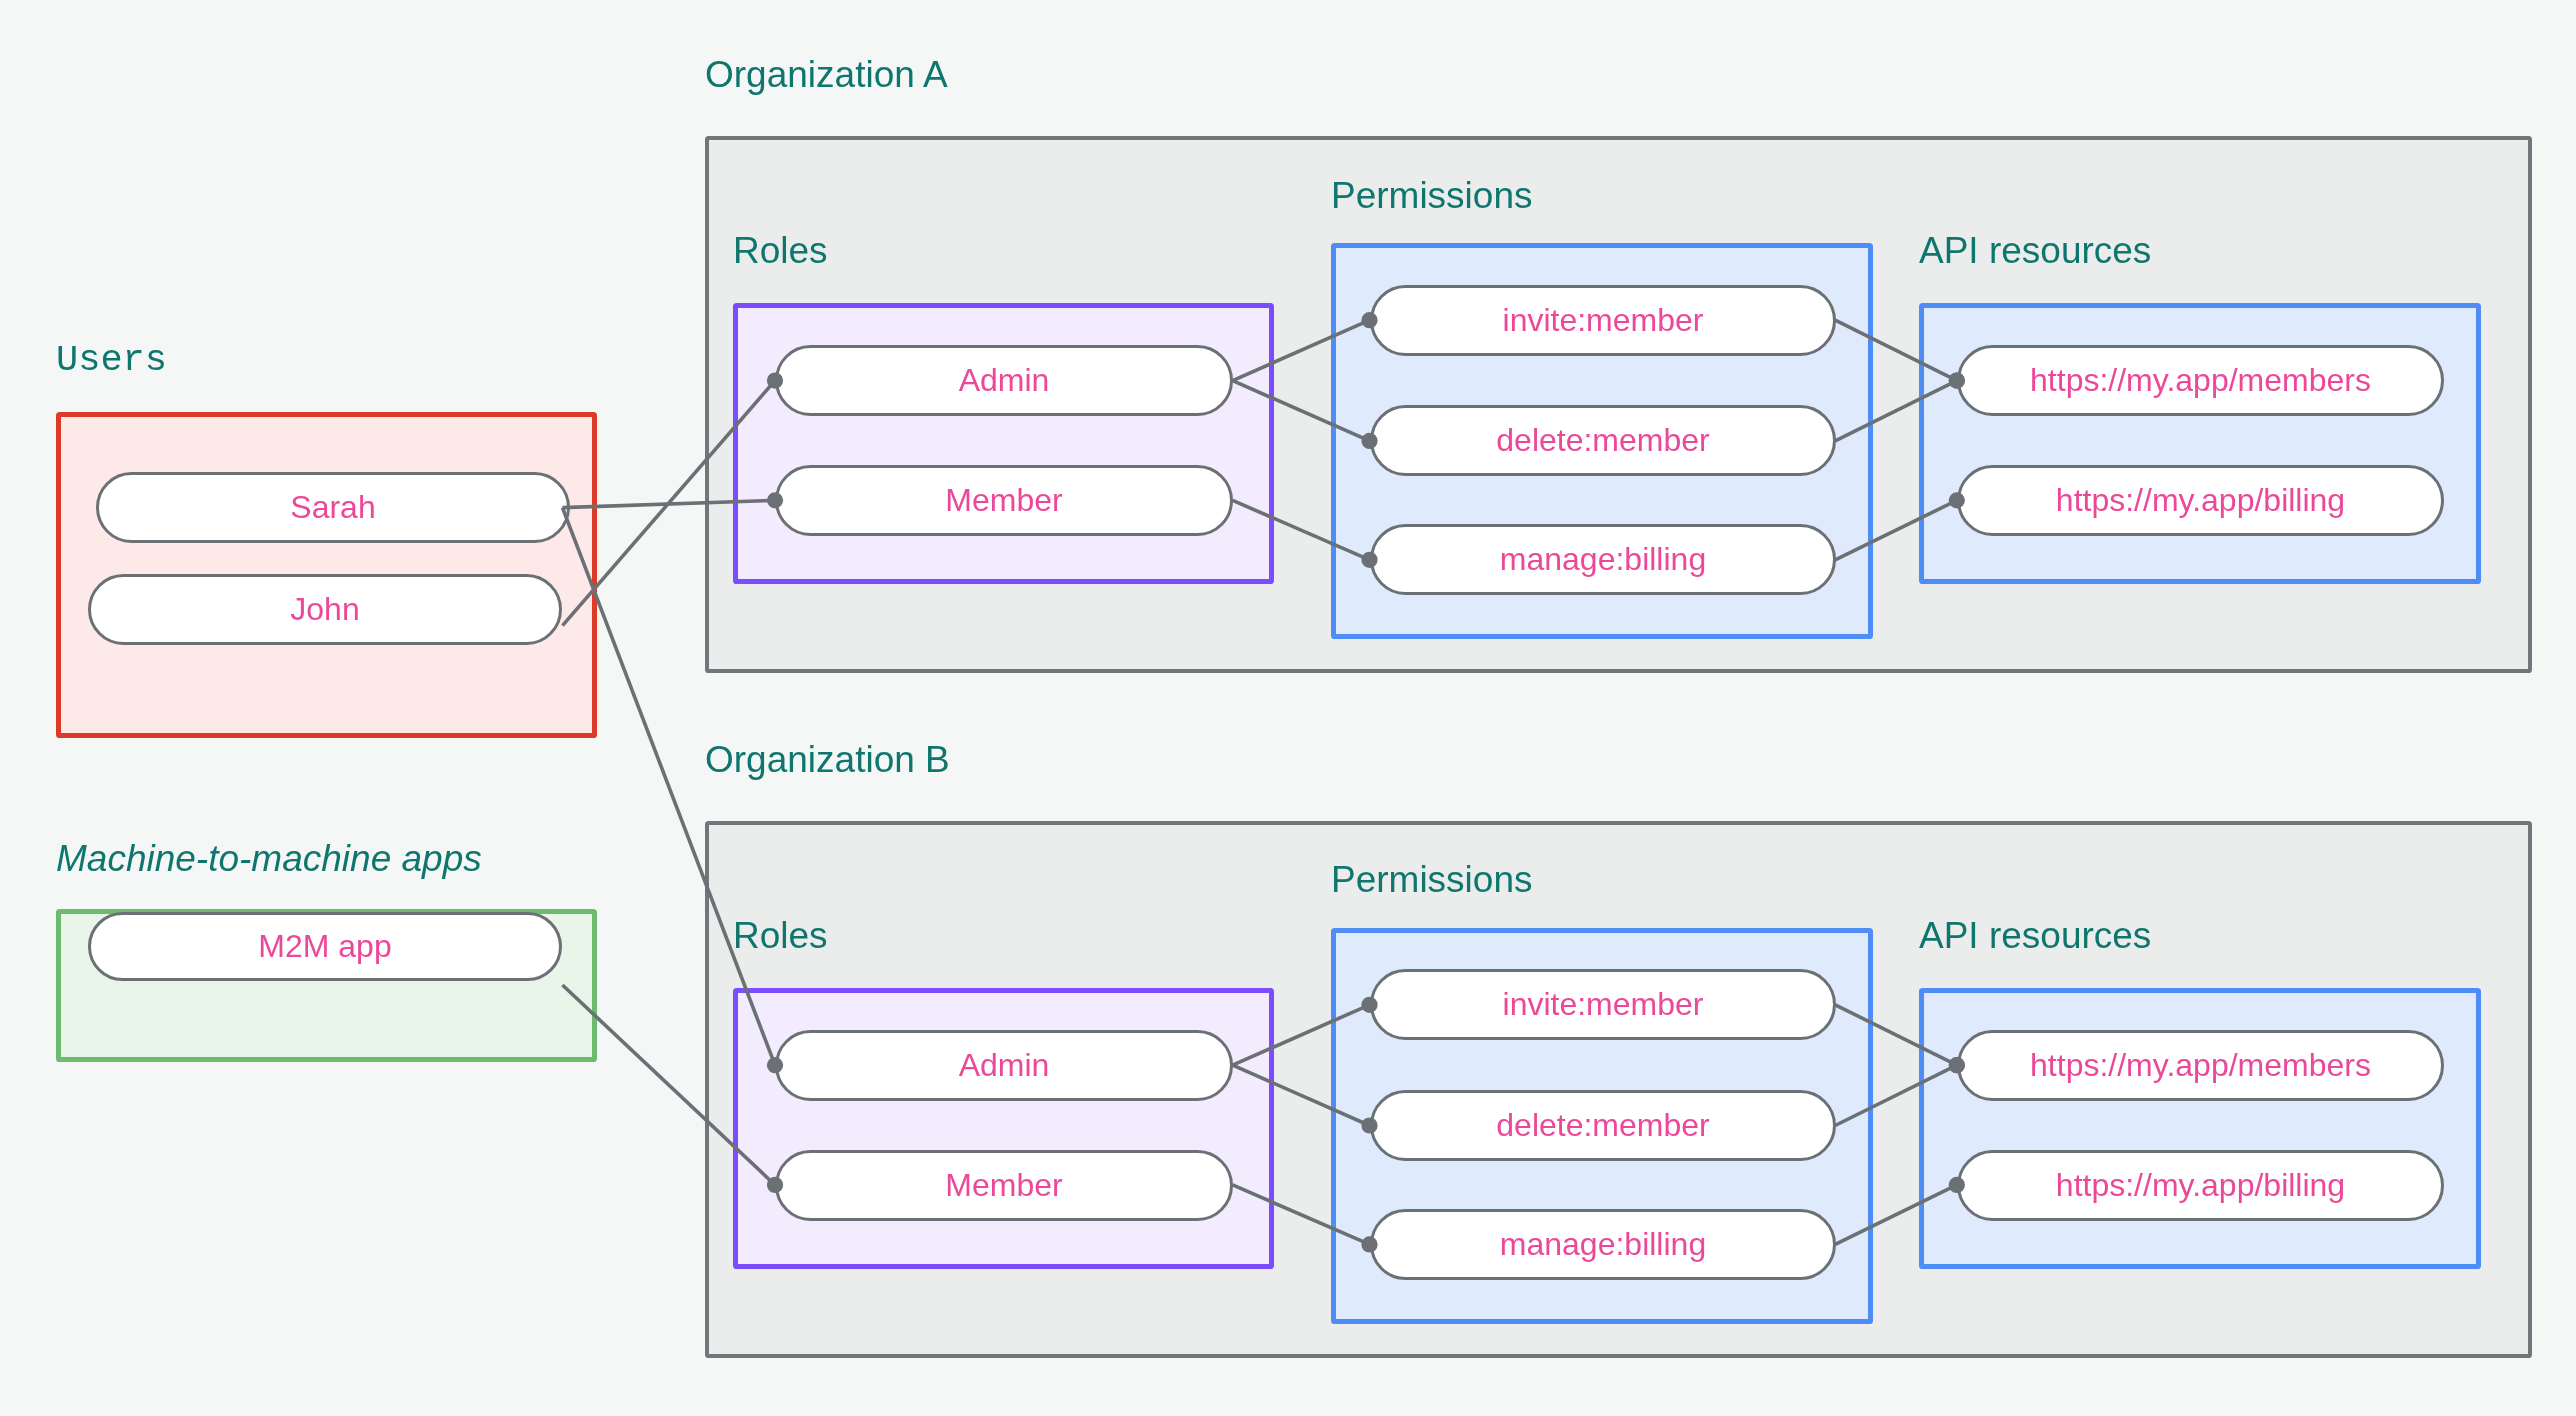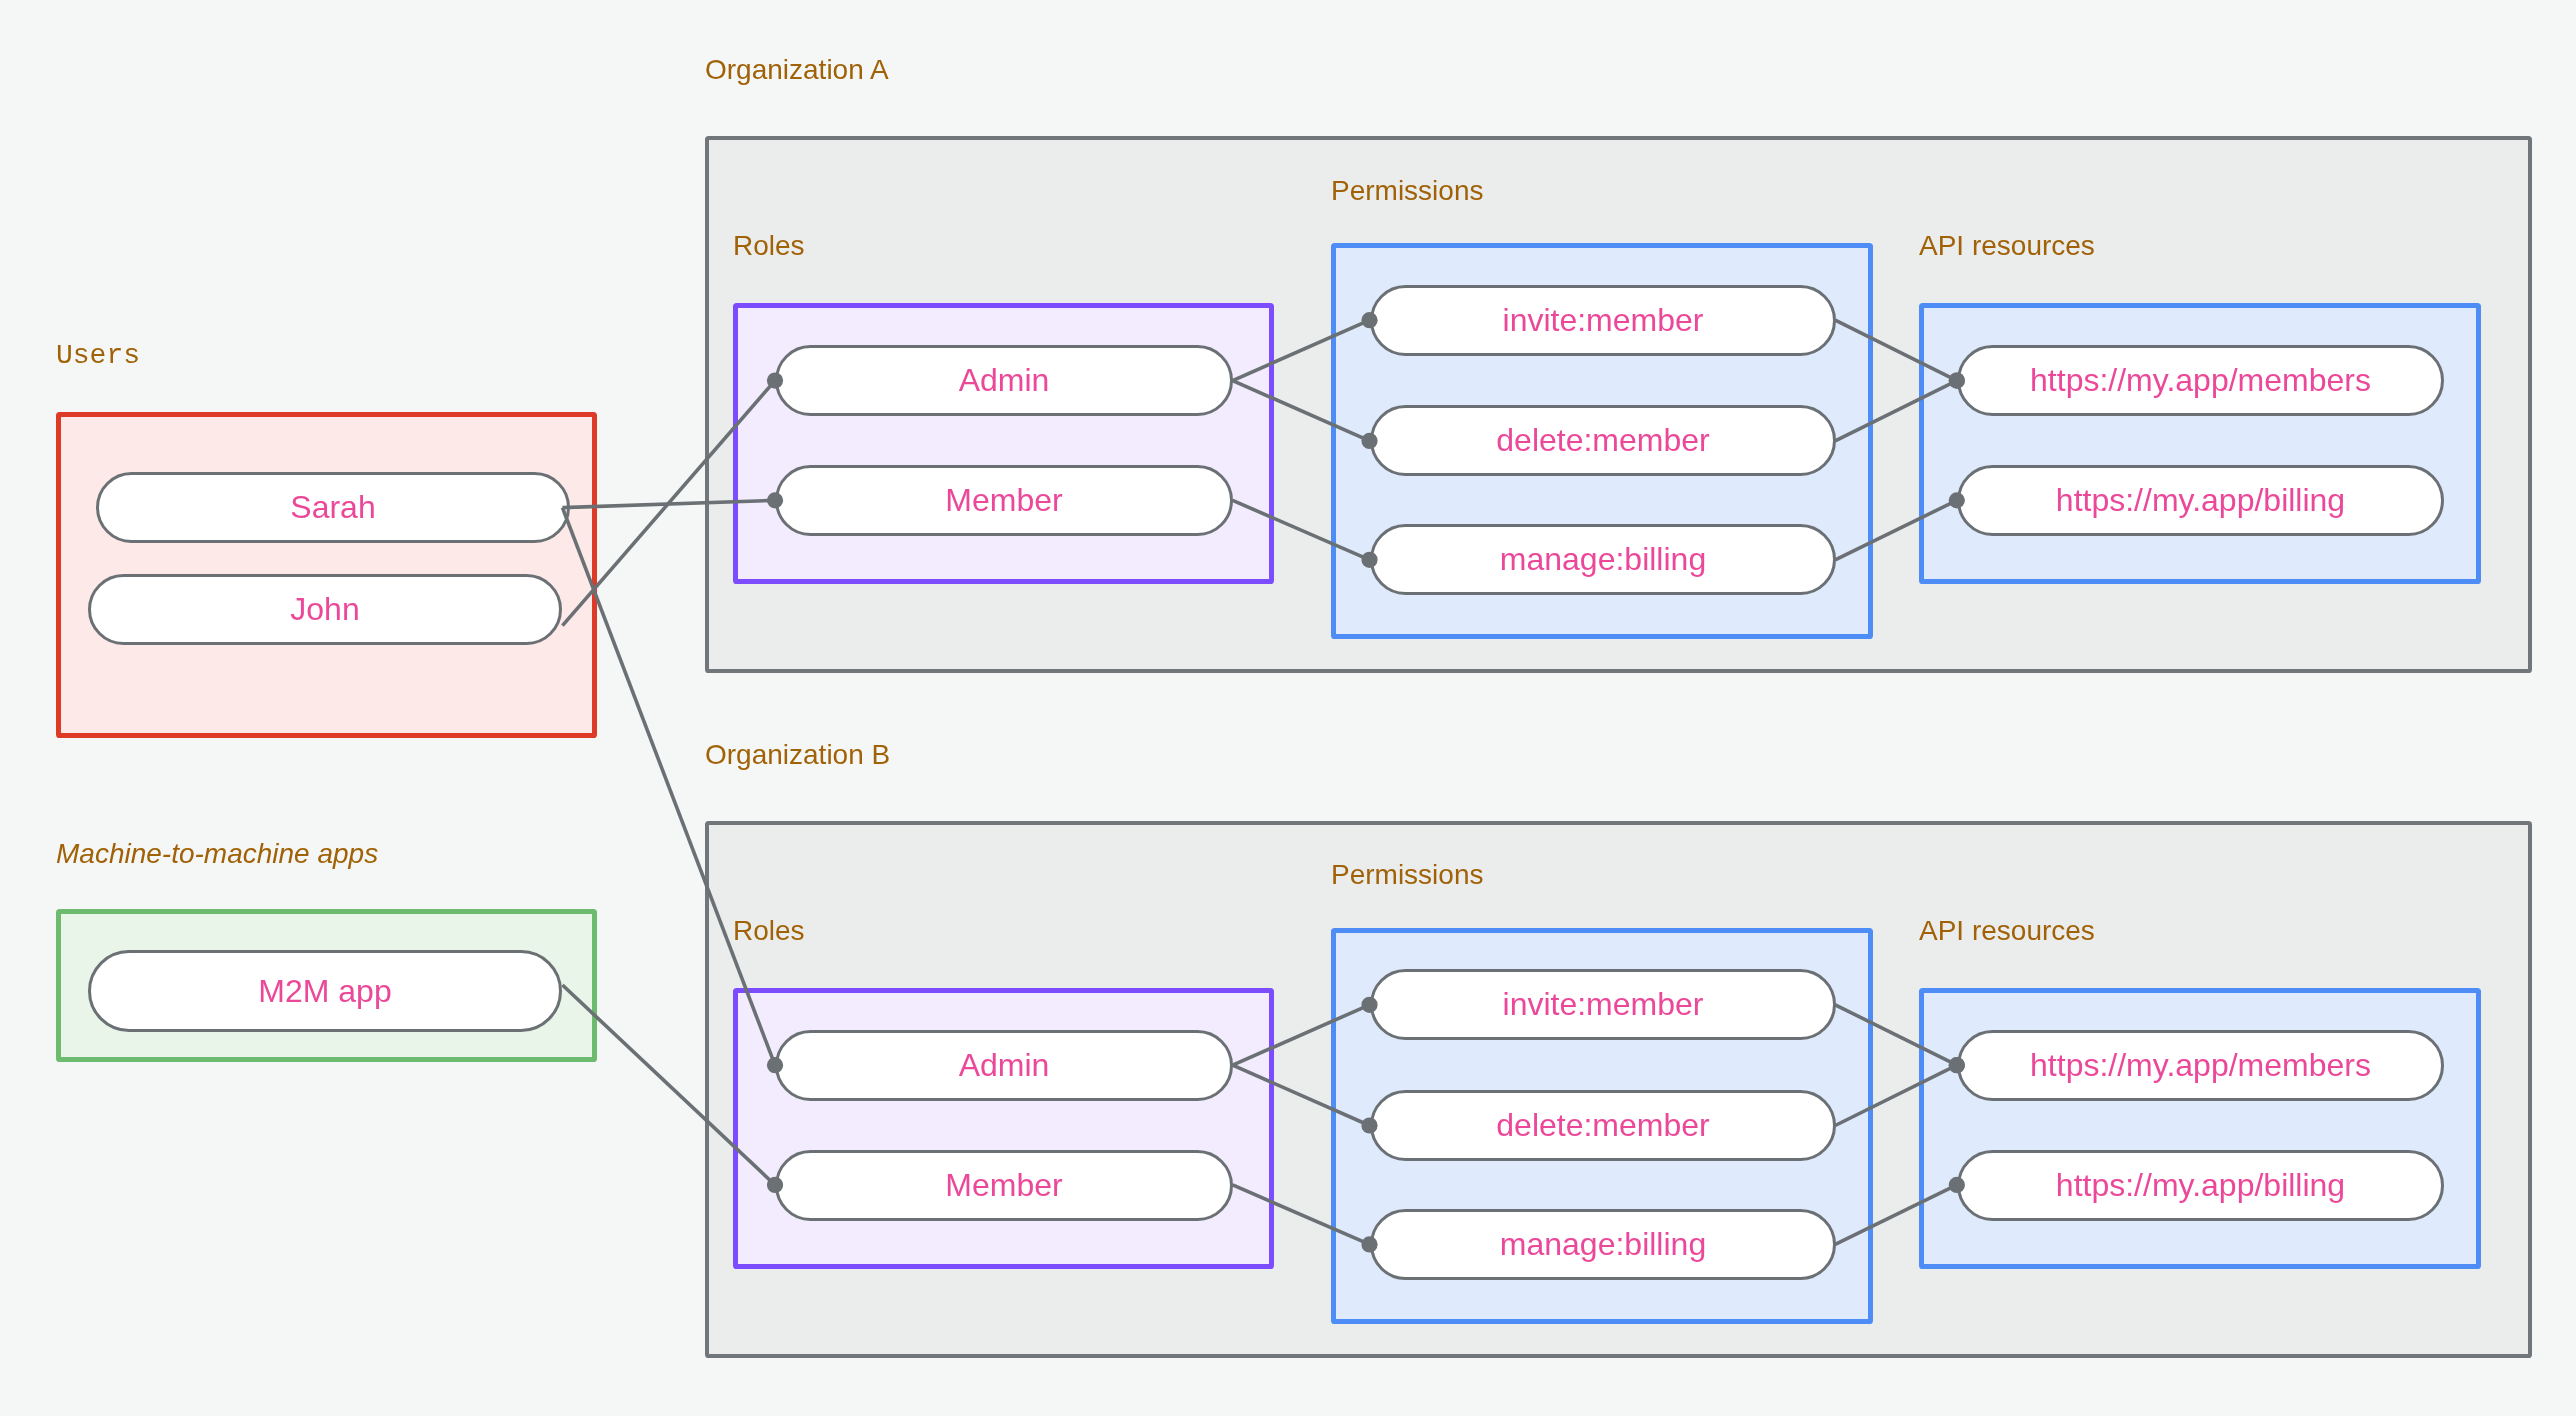--- a/index.html
+++ b/index.html
@@ -20,22 +20,22 @@
   #edge-layer {
     position: absolute;
     left: 0; top: 0;
     width: 2576px;
     height: 1416px;
     pointer-events: none;
     z-index: 5;
   }
   .group-label {
     position: absolute;
-    font-size: 28px;
-    color: #a16207;
+    font-size: 37px;
+    color: #0f766e;
     line-height: 1;
     white-space: nowrap;
     z-index: 3;
   }
   .container-box {
     position: absolute;
     box-sizing: border-box;
     z-index: 1;
   }
   .org-box {
@@ -136,21 +136,21 @@
 
   <div class="group-label" style="left:56px; top:342px;font-family:Liberation Mono, monospace;">Users</div>
   <div class="container-box users-box" style="left:56px; top:412px; width:541px; height:326px;"></div>
 
   <div class="node" id="n-sarah" style="left:96px; top:472px; width:474px; height:71px;">Sarah</div>
   <div class="node" id="n-john" style="left:88px; top:574px; width:474px; height:71px;">John</div>
 
   <div class="group-label" style="left:56px; top:840px;font-style:italic;">Machine-to-machine apps</div>
   <div class="container-box m2m-box" style="left:56px; top:909px; width:541px; height:153px;"></div>
 
-  <div class="node" id="n-m2m" style="left:88px; top:950px; width:474px; height:82px;">M2M app</div>
+  <div class="node" id="n-m2m" style="left:88px; top:912px; width:474px; height:69px;">M2M app</div>
 
   <svg id="edge-layer" viewBox="0 0 2859 1572" width="2576" height="1416">
       <line x1="624" y1="694.5" x2="860" y2="422.5" stroke="#6b7074" stroke-width="4"></line>
       <circle cx="860" cy="422.5" r="9" fill="#6b7074"></circle>
       <line x1="624" y1="563.5" x2="860" y2="555.5" stroke="#6b7074" stroke-width="4"></line>
       <circle cx="860" cy="555.5" r="9" fill="#6b7074"></circle>
       <line x1="624" y1="563.5" x2="860" y2="1182.5" stroke="#6b7074" stroke-width="4"></line>
       <circle cx="860" cy="1182.5" r="9" fill="#6b7074"></circle>
       <line x1="624" y1="1093.5" x2="860" y2="1315.5" stroke="#6b7074" stroke-width="4"></line>
       <circle cx="860" cy="1315.5" r="9" fill="#6b7074"></circle>

